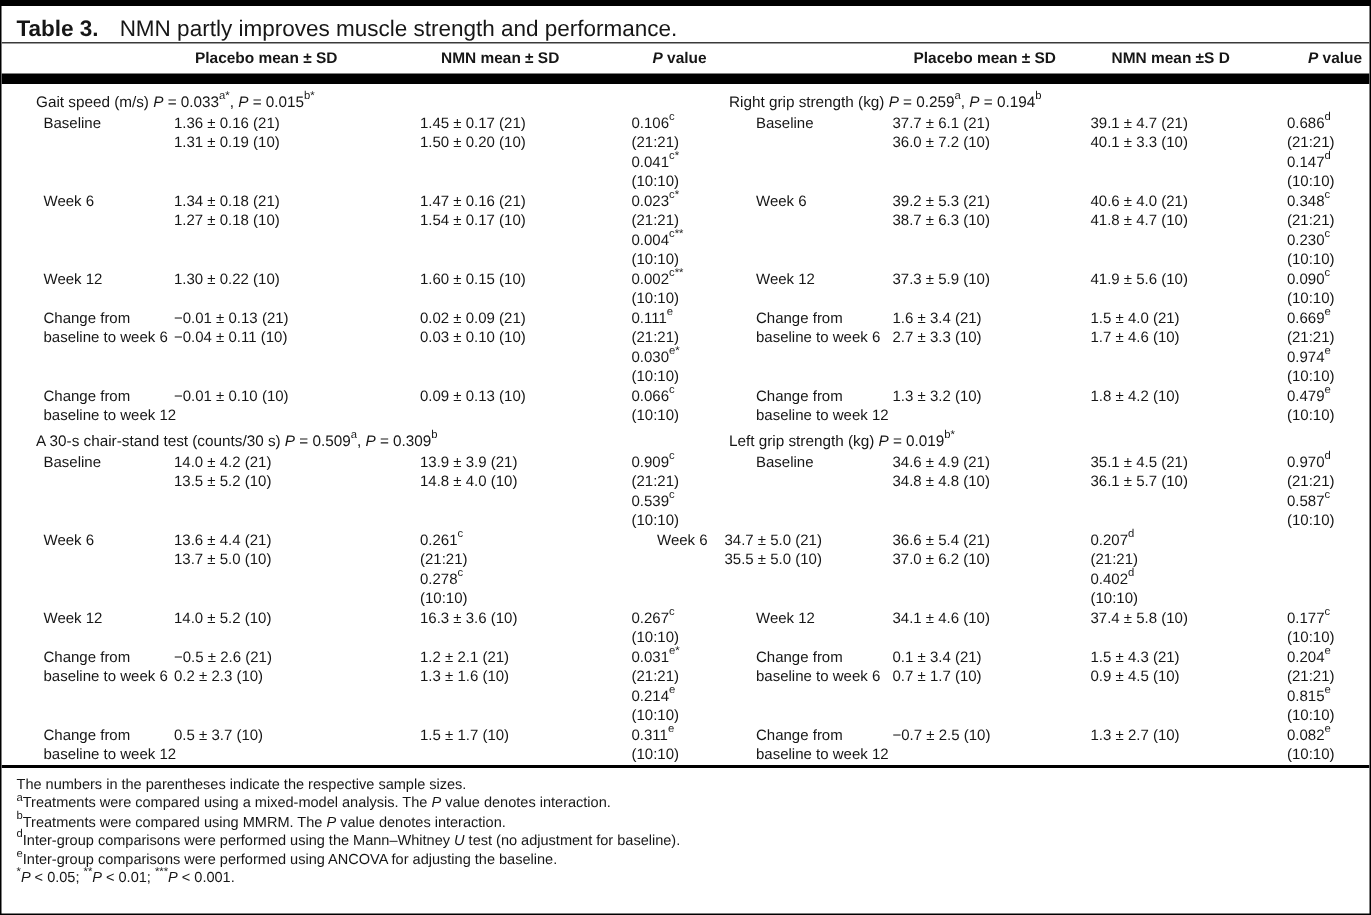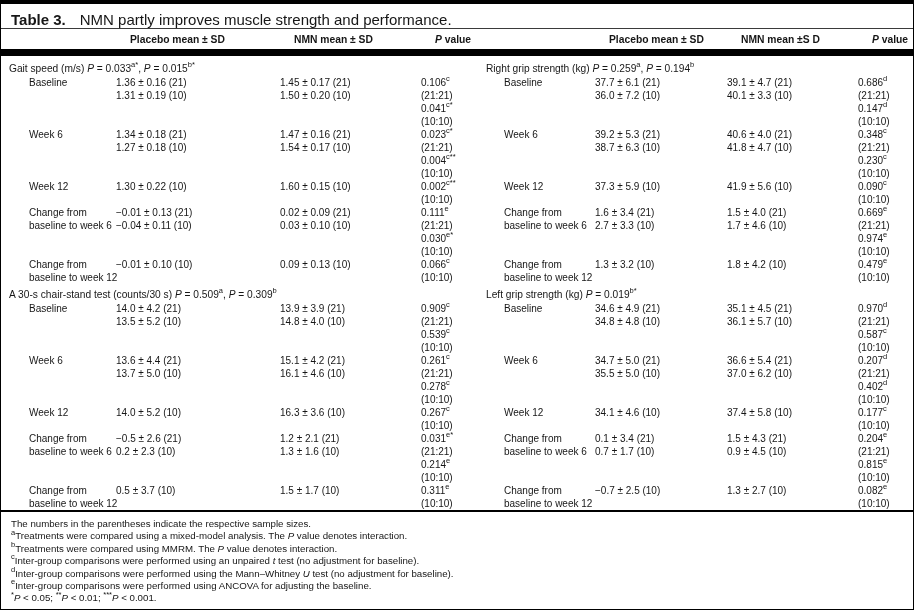--- a/index.html
+++ b/index.html
@@ -14,21 +14,21 @@
   .title-row { height: 25px; padding: 7px 10px 0 10px; border-bottom: 1px solid #3a3a3a; font-size: 15px; }
   .tlabel { font-weight: bold; margin-right: 14px; }
   
   .row { display: grid; grid-template-columns: 105px 164px 141px 66px 112px 132px 131px 59px; }
   .section-row { display: grid; grid-template-columns: 476px 434px; margin: 4px 0 1px 0; }
   .header-row { padding: 5px 0 4px 14px; border-bottom: 7px solid #000000; font-size: 10.3px; font-weight: bold; }
   .header-row .cell { white-space: nowrap; }
   .body { height: 456px; padding-top: 2px; border-bottom: 2.5px solid #000; overflow: hidden; }
   .cell { overflow: visible; }
   .line { line-height: 13px; height: 13px; white-space: nowrap; font-size: 10px; }
-  .section-header { line-height: 13px; height: 13px; white-space: nowrap; font-size: 10.2px; padding-left: 8px; }
+  .section-header { line-height: 13px; height: 13px; white-space: nowrap; font-size: 10.2px; padding-left: 23px; }
   .section-header.rside { padding-left: 9px; }
   .col-label { padding-left: 28px; }
   .col-placebo, .col-nmn, .col-p { padding-left: 10px; }
   .rside.col-label { padding-left: 27px; }
   .rside.col-placebo, .rside.col-nmn, .rside.col-p { padding-left: 6px; }
   .hpad-l { padding-left: 10px; }
   .hpad-r { padding-left: 6px; }
   sup { font-size: 7.5px; line-height: 0; position: relative; top: -0.5px; vertical-align: super; }
   i { font-style: italic; }
   
@@ -269,24 +269,20 @@
         </div>
       </div>
       <div class="row data-row">
         <div class="cell col-label">
           <div class="line">Week 6</div>
         </div>
         <div class="cell col-placebo">
           <div class="line">13.6 ± 4.4 (21)</div>
           <div class="line">13.7 ± 5.0 (10)</div>
         </div>
-        <div class="cell col-nmn">
-          <div class="line">15.1 ± 4.2 (21)</div>
-          <div class="line">16.1 ± 4.6 (10)</div>
-        </div>
         <div class="cell col-p">
           <div class="line">0.261<sup>c</sup></div>
           <div class="line">(21:21)</div>
           <div class="line">0.278<sup>c</sup></div>
           <div class="line">(10:10)</div>
         </div>
         <div class="cell col-label rside">
           <div class="line">Week 6</div>
         </div>
         <div class="cell col-placebo rside">
@@ -399,19 +395,18 @@
           <div class="line">0.082<sup>e</sup></div>
           <div class="line">(10:10)</div>
         </div>
       </div>
     </div>
 
   <div class="footnotes" id="footnotes">
       <div class="footnote-line">The numbers in the parentheses indicate the respective sample sizes.</div>
       <div class="footnote-line"><sup>a</sup>Treatments were compared using a mixed-model analysis. The <i>P</i> value denotes interaction.</div>
       <div class="footnote-line"><sup>b</sup>Treatments were compared using MMRM. The <i>P</i> value denotes interaction.</div>
-      <div class="footnote-line"><sup>c</sup>Inter-group comparisons were performed using an unpaired <i>t</i> test (no adjustment for baseline).</div>
       <div class="footnote-line"><sup>d</sup>Inter-group comparisons were performed using the Mann–Whitney <i>U</i> test (no adjustment for baseline).</div>
       <div class="footnote-line"><sup>e</sup>Inter-group comparisons were performed using ANCOVA for adjusting the baseline.</div>
       <div class="footnote-line"><sup>*</sup><i>P</i> &lt; 0.05; <sup>**</sup><i>P</i> &lt; 0.01; <sup>***</sup><i>P</i> &lt; 0.001.</div>
     </div>
 
 </div>
 
 </body></html>

